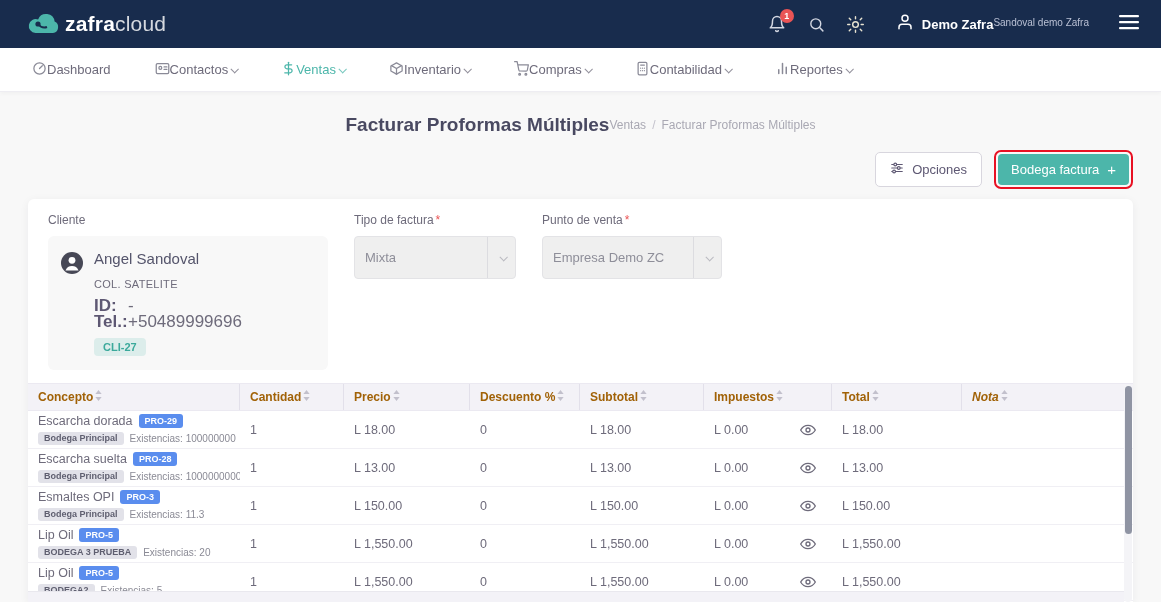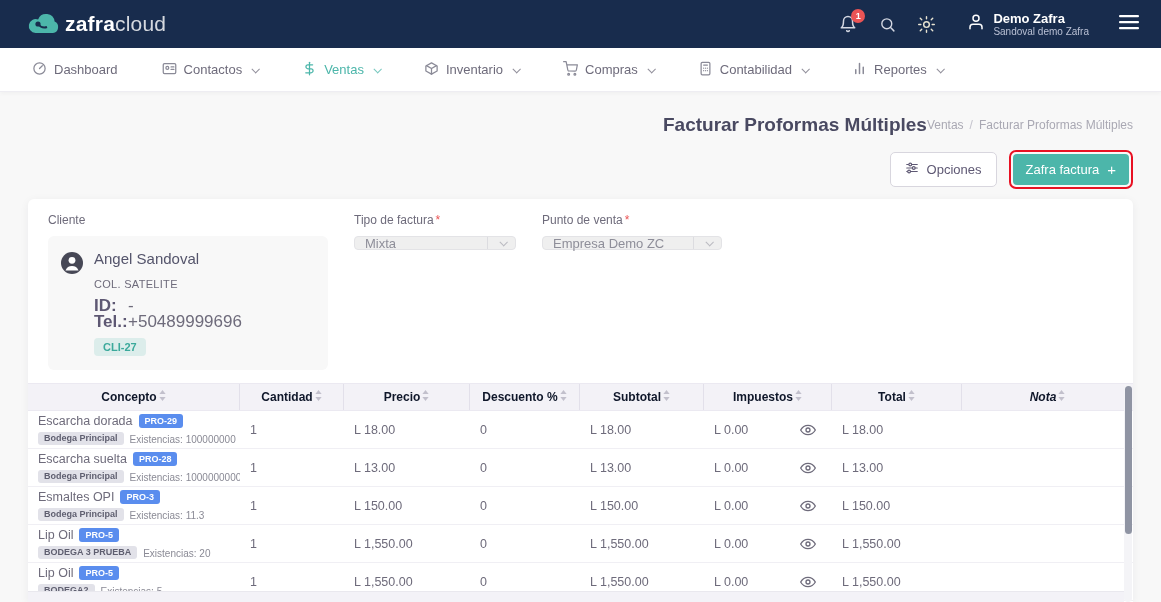--- a/index.html
+++ b/index.html
@@ -9,35 +9,35 @@
 
   
   .topbar { height:48px; background:#182c4d; display:flex; align-items:center; justify-content:space-between; padding:0 22px 0 26px; flex:0 0 auto; }
   .logo { display:flex; align-items:center; gap:5px; cursor:pointer; }
   .logo-text { font-size:21px; color:#fff; font-weight:700; letter-spacing:.2px; }
   .logo-text .lt2 { font-weight:300; color:rgba(255,255,255,.82);text-align:right; }
   .topbar-right { display:flex; align-items:center; gap:22px; }
   .tb-icon { position:relative; display:flex; align-items:center; cursor:pointer; }
   .notif-badge { position:absolute; top:-6px; right:-8px; background:#ea5455; color:#fff; font-size:9px; font-weight:700; min-width:14px; height:14px; border-radius:8px; display:flex; align-items:center; justify-content:center; padding:0 3px; }
   .user-block { display:flex; align-items:center; gap:8px; margin-left:10px; cursor:pointer; }
-  .user-meta { display:flex; flex-direction:column; align-items:flex-start; }
+  .user-meta { display:flex; flex-direction:row; align-items:flex-start; }
   .user-name { color:#fff; font-size:13px; font-weight:700; line-height:15px; }
   .user-company { color:#b9c0d4; font-size:10px; line-height:12px; }
   .hamburger { margin-left:8px; cursor:pointer; }
 
   
   .mainnav { height:44px; background:#fff; display:flex; align-items:center; gap:44px; padding:0 32px; border-bottom:1px solid #eeedf2; box-shadow:0 2px 4px rgba(0,0,0,.03); flex:0 0 auto; }
-  .nav-item { display:flex; align-items:center; gap:7px; font-size:13px; color:#6e6b7b; cursor:pointer; white-space:nowrap; }
+  .nav-item { display:flex; align-items:center; font-size:13px; color:#6e6b7b; cursor:pointer; white-space:nowrap; }
   .nav-item svg { stroke:#8a8a97; }
   .nav-item.active { color:#4cb6aa; }
   .nav-item.active svg { stroke:#4cb6aa; }
   .chev { display:inline-block; width:6px; height:6px; border-right:1.5px solid currentColor; border-bottom:1.5px solid currentColor; transform:rotate(45deg) translateY(-1px); margin-left:3px; opacity:.75; }
 
   
-  .page-head { display:flex; align-items:center; justify-content:flex-end; padding:22px 28px 0 28px; }
+  .page-head { display:flex; align-items:center; justify-content:center; padding:22px 28px 0 28px; }
   .page-title { font-size:19px; font-weight:700; color:#494961; }
   .breadcrumb { font-size:12px; color:#a9a8b3; display:flex; gap:6px; align-items:center; }
   .breadcrumb .bc-link { cursor:pointer; }
   .breadcrumb .bc-sep { color:#c3c2cc; }
 
   
   .actions-row { display:flex; justify-content:flex-end; align-items:center; gap:12px; padding:14px 28px 10px 28px; }
   .btn-options { display:flex; align-items:center; gap:8px; background:#fff; border:1px solid #d8d6de; border-radius:5px; padding:8px 14px; font-size:13px; font-weight:500; color:#5e5873; cursor:pointer; font-family:inherit; }
   .highlight-box { border:2px solid #e81123; border-radius:7px; padding:2px; }
   .btn-create { display:flex; align-items:center; gap:8px; background:#4cb6aa; border:none; border-radius:4px; padding:8px 13px; font-size:13px; font-weight:500; color:#fff; cursor:pointer; font-family:inherit; }
@@ -54,37 +54,37 @@
   .client-avatar { position:absolute; left:12px; top:15px; }
   .client-name { font-size:15px; color:#54546b; font-weight:500; margin-bottom:11px; }
   .client-addr { font-size:11px; color:#6e6b7b; letter-spacing:.3px; margin-bottom:8px; }
   .client-kv { display:flex; font-size:17px; line-height:16px; }
   .client-kv .k { width:34px; font-weight:700; color:#5e5873; }
   .client-kv .v { color:#6e6b7b; }
   .cli-badge { display:inline-block; margin-top:8px; background:rgba(76,182,170,.16); color:#3ba99b; font-size:11px; font-weight:700; padding:3px 9px; border-radius:4px; }
 
   .select-col { width:180px; }
   .select-col.narrow { width:162px; }
-  .select-box { height:14px; background:#efefef; border:1px solid #e3e3e6; border-radius:4px; display:flex; align-items:center; justify-content:space-between; cursor:default; }
+  .select-box { height:43px; background:#efefef; border:1px solid #e3e3e6; border-radius:4px; display:flex; align-items:center; justify-content:space-between; cursor:default; }
   .select-value { font-size:13px; color:#8e8e99; padding-left:10px; overflow:hidden; white-space:nowrap; text-overflow:ellipsis; }
   .select-caret { width:28px; align-self:stretch; border-left:1px solid #dcdce0; display:flex; align-items:center; justify-content:center; color:#a9a9b2; flex:0 0 auto; }
 
   
   .table-wrap { position:relative; margin-top:13px; flex:1; display:flex; flex-direction:column; overflow:hidden; }
   .grid-cols { display:grid; grid-template-columns:212px 104px 126px 110px 124px 128px 130px 1fr; }
   .thead { background:#f3f2f7; border-top:1px solid #ebe9f1; border-bottom:1px solid #ebe9f1; height:28px; flex:0 0 auto; }
-  .th { display:flex; align-items:center; gap:2px; padding:0 10px; font-size:12px; font-weight:700; color:#0f172a; border-right:1px solid #e2e0ea; cursor:pointer; overflow:hidden; white-space:nowrap;justify-content:center; }
+  .th { display:flex; align-items:center; gap:2px; padding:0 10px; font-size:12px; font-weight:700; color:#a16207; border-right:1px solid #e2e0ea; cursor:pointer; overflow:hidden; white-space:nowrap; }
   .th:last-child { border-right:none;font-style:italic; }
   .trow { height:38px; border-bottom:1px solid #f0eff4; align-items:center; }
   .cell { padding:0 10px; font-size:12.5px; color:#6e6b7b; white-space:nowrap; overflow:hidden; }
   .concepto-cell { line-height:1; }
   .cline1 { display:flex; align-items:center; }
   .pname { font-size:12.5px; color:#6e6b7b; }
   .sku-badge { background:#5a8dee; color:#fff; font-size:9px; font-weight:700; padding:2.5px 6px; border-radius:3px; margin-left:6px; }
-  .cline2 { display:flex; align-items:flex-end; gap:6px; margin-top:4px; }
+  .cline2 { display:flex; align-items:center; gap:6px; margin-top:4px; }
   .wh-badge { background:#e2e2e9; color:#5f5f70; font-size:9px; font-weight:700; padding:2px 6px; border-radius:3px; }
   .exist { font-size:10px; color:#8a8a95; }
   .imp-cell { display:flex; align-items:center; justify-content:space-between; padding-right:16px; }
   .eye-btn { display:flex; align-items:center; cursor:pointer; }
 
   .vscroll { position:absolute; top:1px; right:1px; bottom:0; width:8px; background:#f4f4f7; border-radius:4px; }
   .vscroll-thumb { position:absolute; top:2px; left:0.5px; width:7px; height:148px; background:#8f94a3; border-radius:4px; cursor:grab; }
   .hstrip { position:absolute; left:0; right:9px; bottom:0; height:11px; background:#f3f2f7; border-top:1px solid #e9e8ee; }
 </style>
 </head>
@@ -220,21 +220,21 @@
       <span><svg width="14" height="14" viewBox="0 0 24 24" fill="none" stroke="#5e5873" stroke-width="2" stroke-linecap="round">
             <path d="M3 6h18M3 12h18M3 18h18"></path>
             <circle cx="9" cy="6" r="2.4" fill="#fff"></circle>
             <circle cx="15" cy="12" r="2.4" fill="#fff"></circle>
             <circle cx="7" cy="18" r="2.4" fill="#fff"></circle>
           </svg></span>
       <span>Opciones</span>
     </button>
     <div class="highlight-box">
       <button class="btn-create">
-        <span>Zafra factura</span>
+        <span>Bodega factura</span>
         <span class="plus">+</span>
       </button>
     </div>
   </div>
 
   <section class="card">
     <div class="form-area">
 
       <div class="client-col">
         <div class="field-label">Cliente</div>

